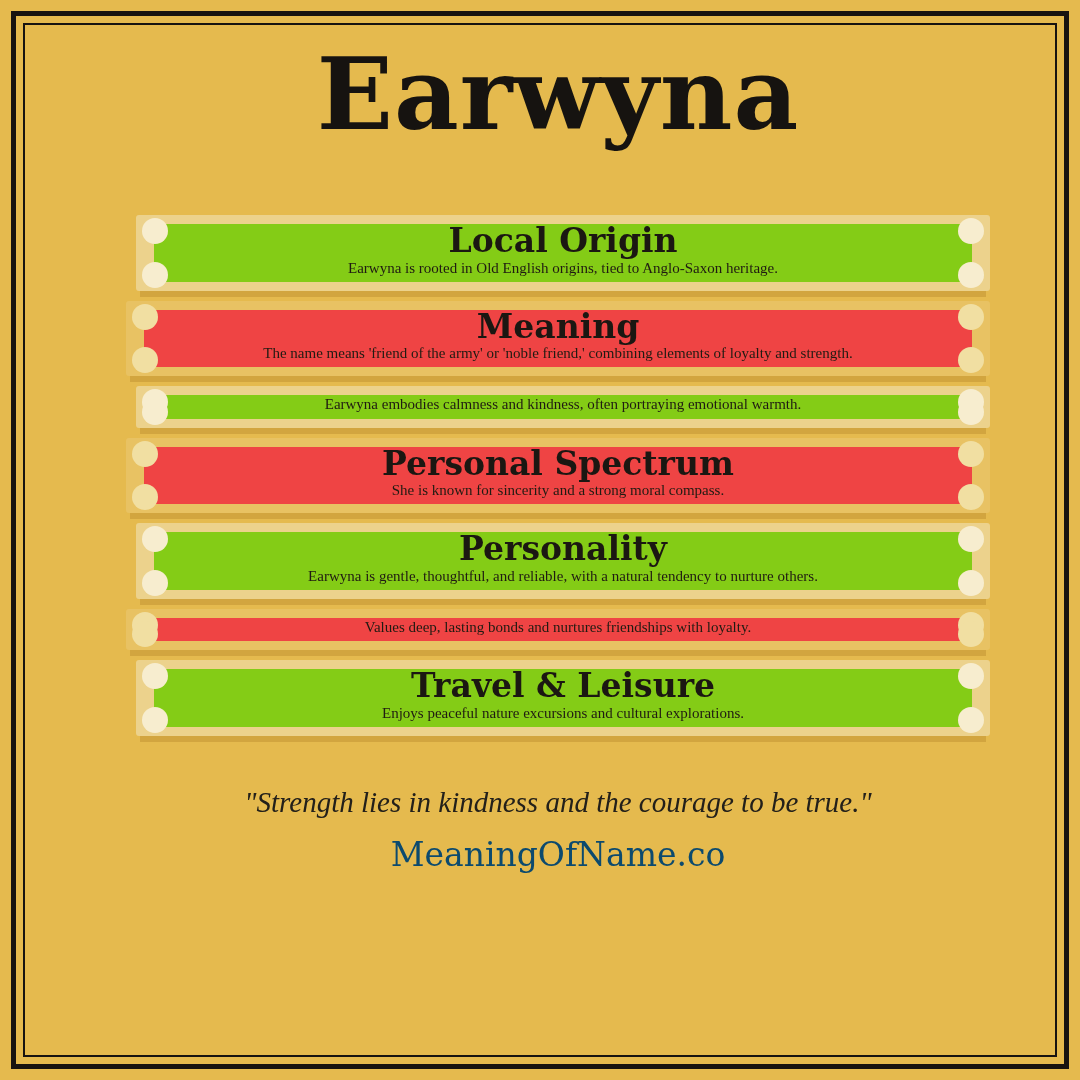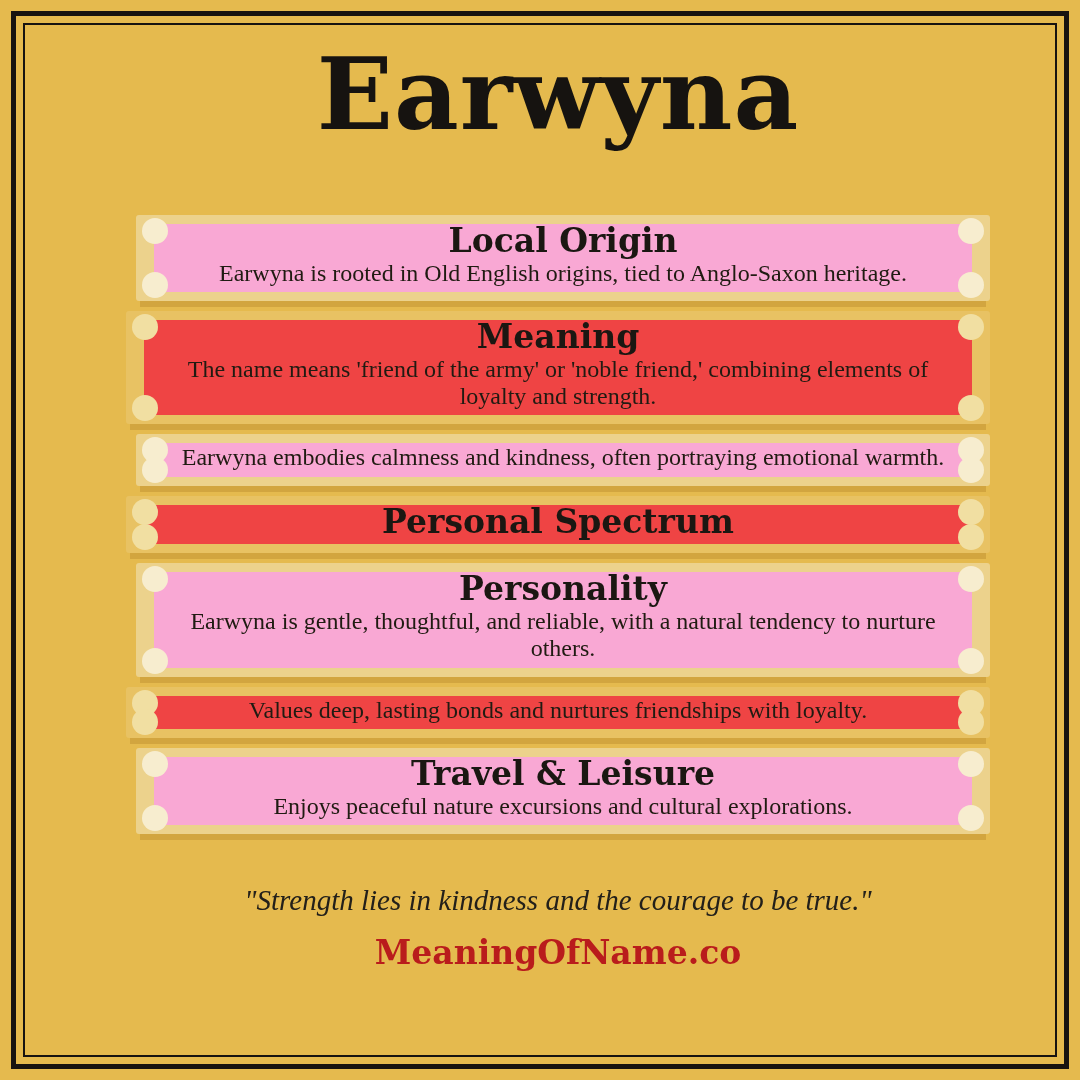--- a/index.html
+++ b/index.html
@@ -41,32 +41,32 @@
   }
   .card{
     position:relative;
     border-style:solid;
     border-width:9px 18px;
     border-radius:3px;
     margin-bottom:10px;
     padding:0 14px 5px;
     box-shadow:0 10px 0 -4px rgba(160,110,25,0.28);
   }
-  .card.light{ border-color:#ecd28c; background:#f9a8d4;margin-left:10px; }
+  .card.light{ border-color:#ecd28c; background:#84cc16;margin-left:10px; }
   .card.dark { border-color:#e8c263; background:#ef4444; }
   .card-heading{
     font-family:"DejaVu Serif", serif;
     font-weight:bold;
     font-size:33px;
     line-height:1.05;
     margin:0;
     color:#1b1712;
   }
   .card-body{
-    font-size:24px;
+    font-size:15px;
     line-height:1.14;
     margin:1px 0 0;
     color:#201b12;
   }
   .pin{
     position:absolute;
     width:26px;height:26px;
     border-radius:50%;
   }
   .card.light .pin{ background:#f7edcf; }
@@ -77,23 +77,23 @@
   .pin.br{ right:-12px; bottom:-6px; }
   .footer{ margin-top:50px; }
   .quote{
     font-style:italic;
     font-size:29px;
     color:#23201a;
   }
   .site{
     margin-top:16px;
     font-family:"DejaVu Serif", serif;
-    font-weight:bold;
+    font-weight:normal;
     font-size:33px;
-    color:#b91c1c;
+    color:#0c4a6e;
   }
 </style>
 </head>
 <body>
 
 <div class="frame-outer"></div>
 <div class="frame-inner"></div>
 
 <div class="content">
 
@@ -126,20 +126,21 @@
       <span class="pin br"></span>
       <p class="card-body">Earwyna embodies calmness and kindness, often portraying emotional warmth.</p>
     </div>
 
     <div class="card dark">
       <span class="pin tl"></span>
       <span class="pin tr"></span>
       <span class="pin bl"></span>
       <span class="pin br"></span>
       <h2 class="card-heading">Personal Spectrum</h2>
+      <p class="card-body">She is known for sincerity and a strong moral compass.</p>
     </div>
 
     <div class="card light">
       <span class="pin tl"></span>
       <span class="pin tr"></span>
       <span class="pin bl"></span>
       <span class="pin br"></span>
       <h2 class="card-heading">Personality</h2>
       <p class="card-body">Earwyna is gentle, thoughtful, and reliable, with a natural tendency to nurture others.</p>
     </div>

